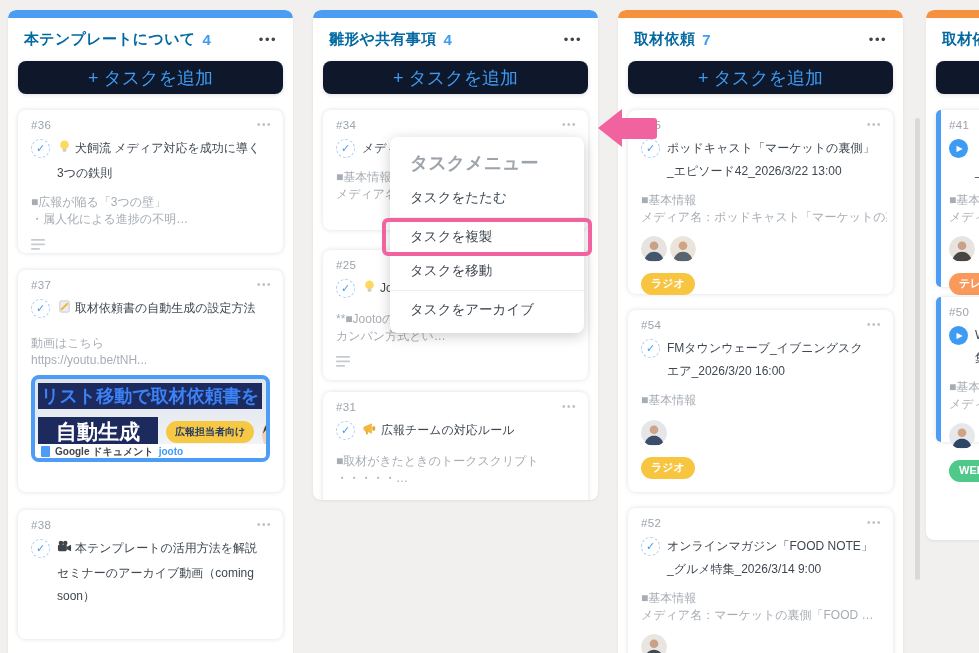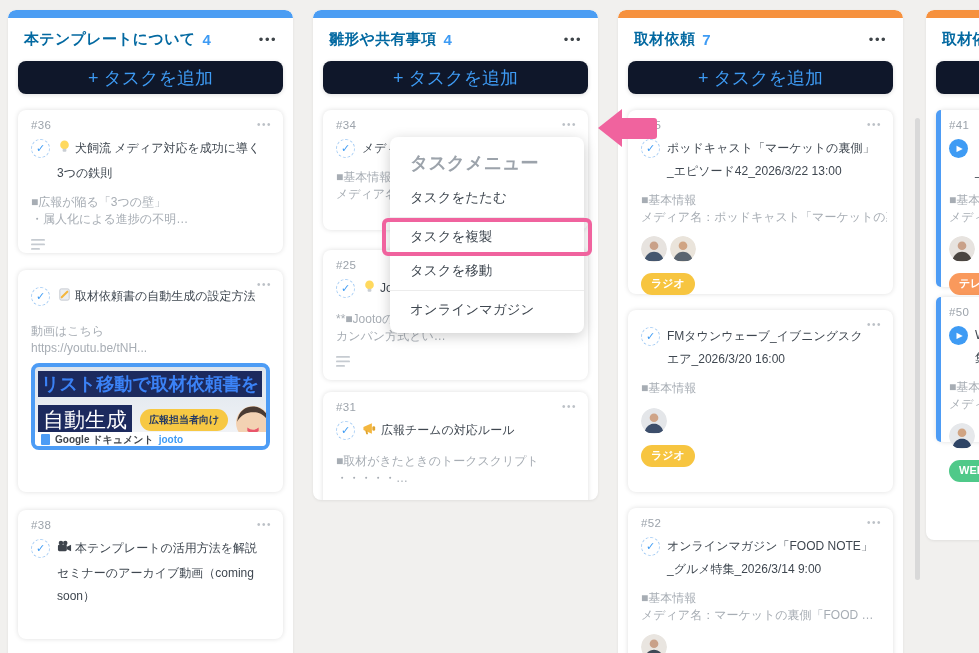--- a/index.html
+++ b/index.html
@@ -72,21 +72,21 @@
     padding: 3px 10px 4px 10px; border-radius: 11px; white-space: nowrap;
   }
   
   .thumb {
     margin: 7px 7px 0 0; height: 87px; border: 4px solid #4D9CF5; border-radius: 8px;
     background: linear-gradient(180deg,#DDE4EC 0%,#EDF0F4 70%,#F7F8FA 100%);
     position: relative; overflow: hidden; cursor: pointer;
   }
   .thumb-line1 { margin: 4px 0 0 3px; display: inline-block; background: #1C2A5E; color: #3b82f6; font-weight: bold; font-size: 18px; padding: 1px 3px; white-space: nowrap; }
   .thumb-row { display: flex; align-items: center; gap: 8px; margin: 3px 0 0 3px; }
-  .thumb-line2 { background: #1C2A5E; color: #fff; font-weight: normal; font-size: 21px; padding: 1px 5px; white-space: nowrap; }
+  .thumb-line2 { background: #1C2A5E; color: #fff; font-weight: bold; font-size: 21px; padding: 1px 18px; white-space: nowrap; }
   .thumb-bubble { background: #F7C843; color: #273B63; font-weight: bold; font-size: 10px; padding: 4px 9px; border-radius: 13px; white-space: nowrap; }
   .thumb-face { width: 34px; height: 34px; flex: 0 0 auto; margin-top: 6px; }
   .thumb-footer {
     position: absolute; left: 0; right: 0; bottom: 0; height: 14px; background: #fff;
     display: flex; align-items: flex-start; gap: 5px; padding: 1px 0 0 6px; overflow: hidden;
     font-size: 10px; line-height: 14px;
   }
   .brand-left { color: #41454B; font-weight: bold; white-space: nowrap; }
   .brand-right { color: #3E9BF4; font-weight: bold; white-space: nowrap; }
   .doc-glyph { width: 9px; height: 11px; background: #4D9CF5; border-radius: 1px; flex: 0 0 auto; margin-top: 1px; }
@@ -146,20 +146,21 @@
         <div class="d-line">・属人化による進捗の不明…</div>
       </div>
       <div class="list-icon"><svg width="16" height="13" viewBox="0 0 16 13">
             <rect x="0" y="1" width="14" height="1.8" rx=".9" fill="#C6CBD1"></rect>
             <rect x="0" y="5.5" width="14" height="1.8" rx=".9" fill="#C6CBD1"></rect>
             <rect x="0" y="10" width="9" height="1.8" rx=".9" fill="#C6CBD1"></rect>
           </svg></div>
     </div>
 
     <div class="card" id="c37">
+      <div class="card-num">#37</div>
       <div class="card-more">•••</div>
       <div class="title-row">
         <span class="check-icon">✓</span>
         <div class="card-title">
           <div class="t-line"><span class="emoji"><svg width="15" height="15" viewBox="0 0 16 16">
                   <rect x="3" y="2" width="10" height="12" rx="1.5" fill="#ECEEF1" stroke="#C4C9CF" stroke-width="1"></rect>
                   <path d="M5 11 L11 5" stroke="#F4B73F" stroke-width="2.2" stroke-linecap="round"></path>
                 </svg></span><span>取材依頼書の自動生成の設定方法</span></div>
         </div>
       </div>
@@ -317,20 +318,21 @@
         <span class="avatar"><svg width="26" height="26" viewBox="0 0 24 24">
               <circle cx="12" cy="12" r="12" fill="#EAE4DB"></circle>
               <circle cx="12" cy="9" r="4" fill="#D0A483"></circle>
               <path d="M3 23 C4.5 16 9 14.5 12 14.5 C15 14.5 19.5 16 21 23 Z" fill="#5A646F"></path>
             </svg></span>
       </div>
       <span class="tag" style="background-color: rgb(247, 197, 64);">ラジオ</span>
     </div>
 
     <div class="card" id="c54">
+      <div class="card-num">#54</div>
       <div class="card-more">•••</div>
       <div class="title-row">
         <span class="check-icon">✓</span>
         <div class="card-title">
           <div class="t-line">FMタウンウェーブ_イブニングスク</div>
           <div class="t-line">エア_2026/3/20 16:00</div>
         </div>
       </div>
       <div class="card-desc">
         <div class="d-line">■基本情報</div>
@@ -432,21 +434,21 @@
   <div class="task-menu">
     <div class="menu-header">タスクメニュー</div>
     <div class="menu-item">タスクをたたむ</div>
     <div class="menu-divider"></div>
     <div class="menu-item-wrap">
       <div class="menu-item">タスクを複製</div>
       <div class="pink-box"></div>
     </div>
     <div class="menu-item">タスクを移動</div>
     <div class="menu-divider"></div>
-    <div class="menu-item">オンラインマガジン</div>
+    <div class="menu-item">タスクをアーカイブ</div>
   </div>
 
   <div class="pink-arrow">
     <div class="arrow-head"></div>
     <div class="arrow-shaft"></div>
   </div>
 
 </div>
 
 </body></html>

